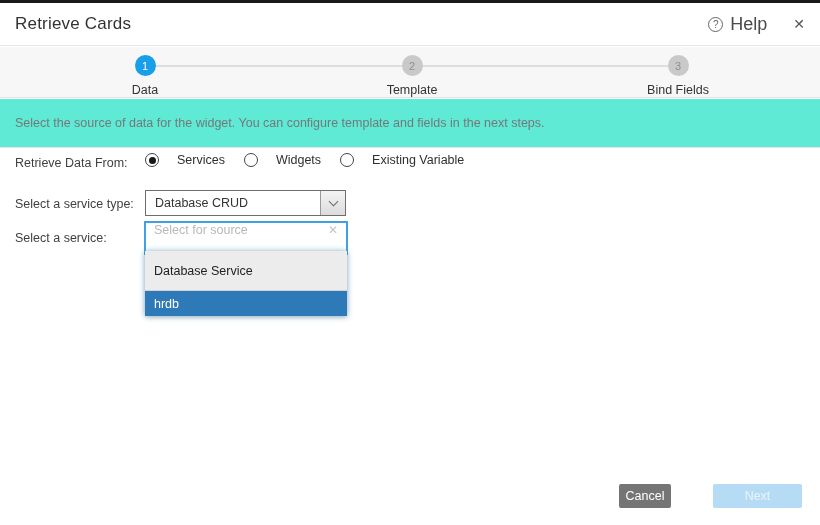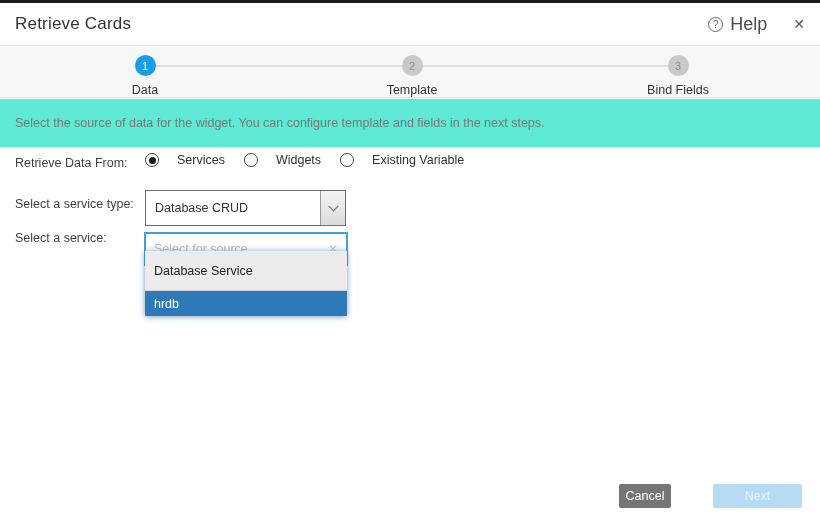--- a/index.html
+++ b/index.html
@@ -36,31 +36,31 @@
 
   .row-label { position:absolute; left:15px; font-size:12.5px; color:#3f3f3f; }
   .lbl-retrieve { top:156px; } .lbl-type { top:197px; } .lbl-service { top:231px; }
 
   .radio-group { position:absolute; left:145px; top:153px; display:flex; align-items:center; gap:19px; }
   .radio-opt { display:flex; align-items:center; gap:18px; cursor:pointer; }
   .radio { width:14px; height:14px; border:1.5px solid #424242; border-radius:50%; position:relative; }
   .radio.selected::after { content:''; position:absolute; inset:2.5px; background:#181818; border-radius:50%; }
   .radio-label { font-size:12.5px; color:#2f2f2f; }
 
-  .service-type-select { position:absolute; left:145px; top:190px; width:201px; height:36px;
+  .service-type-select { position:absolute; left:145px; top:190px; width:201px; height:26px;
                          border:1px solid #6e6e6e; background:#fff; display:flex; cursor:pointer; }
   .select-text { flex:1; display:flex; align-items:center; padding-left:9px; font-size:12.5px; color:#333; }
   .select-btn { width:25px; border-left:1px solid #9a9a9a;
                 background:linear-gradient(#f4f4f4,#dcdcdc);
                 display:flex; align-items:center; justify-content:center; }
   .chevron { width:7px; height:7px; border-right:1.5px solid #6b6b6b; border-bottom:1.5px solid #6b6b6b;
              transform:rotate(45deg); margin-top:-3px; }
 
-  .service-combo { position:absolute; left:144px; top:232px; width:204px; height:34px;
-                   border:2px solid #41a0e4; background:#fff; display:flex; align-items:center; }
+  .service-combo { position:absolute; left:144px; top:221px; width:204px; height:34px;
+                   border:2px solid #41a0e4; background:#fff; display:flex; align-items:flex-start; }
   .service-combo input { flex:1; min-width:0; border:none; outline:none; padding-left:8px;
                          font-size:12.5px; color:#333; font-family:"Liberation Sans", sans-serif; }
   .service-combo input::placeholder { color:#b8b8b8; }
   .clear-icon { font-size:12px; color:#c4c4c4; margin-right:8px; cursor:pointer; }
 
   .dropdown { position:absolute; left:145px; top:251px; width:202px; background:#fff; z-index:5;
               box-shadow:0 1px 5px rgba(0,0,0,.25), 0 0 7px rgba(65,160,228,.4); }
   .opt-group { height:40px; background:#ececec; border-bottom:1px solid #d2d2d2;
                display:flex; align-items:center; padding-left:9px; font-size:12.5px; color:#222; }
   .opt { height:25px; display:flex; align-items:center; padding-left:9px; font-size:12.5px; cursor:pointer; }

